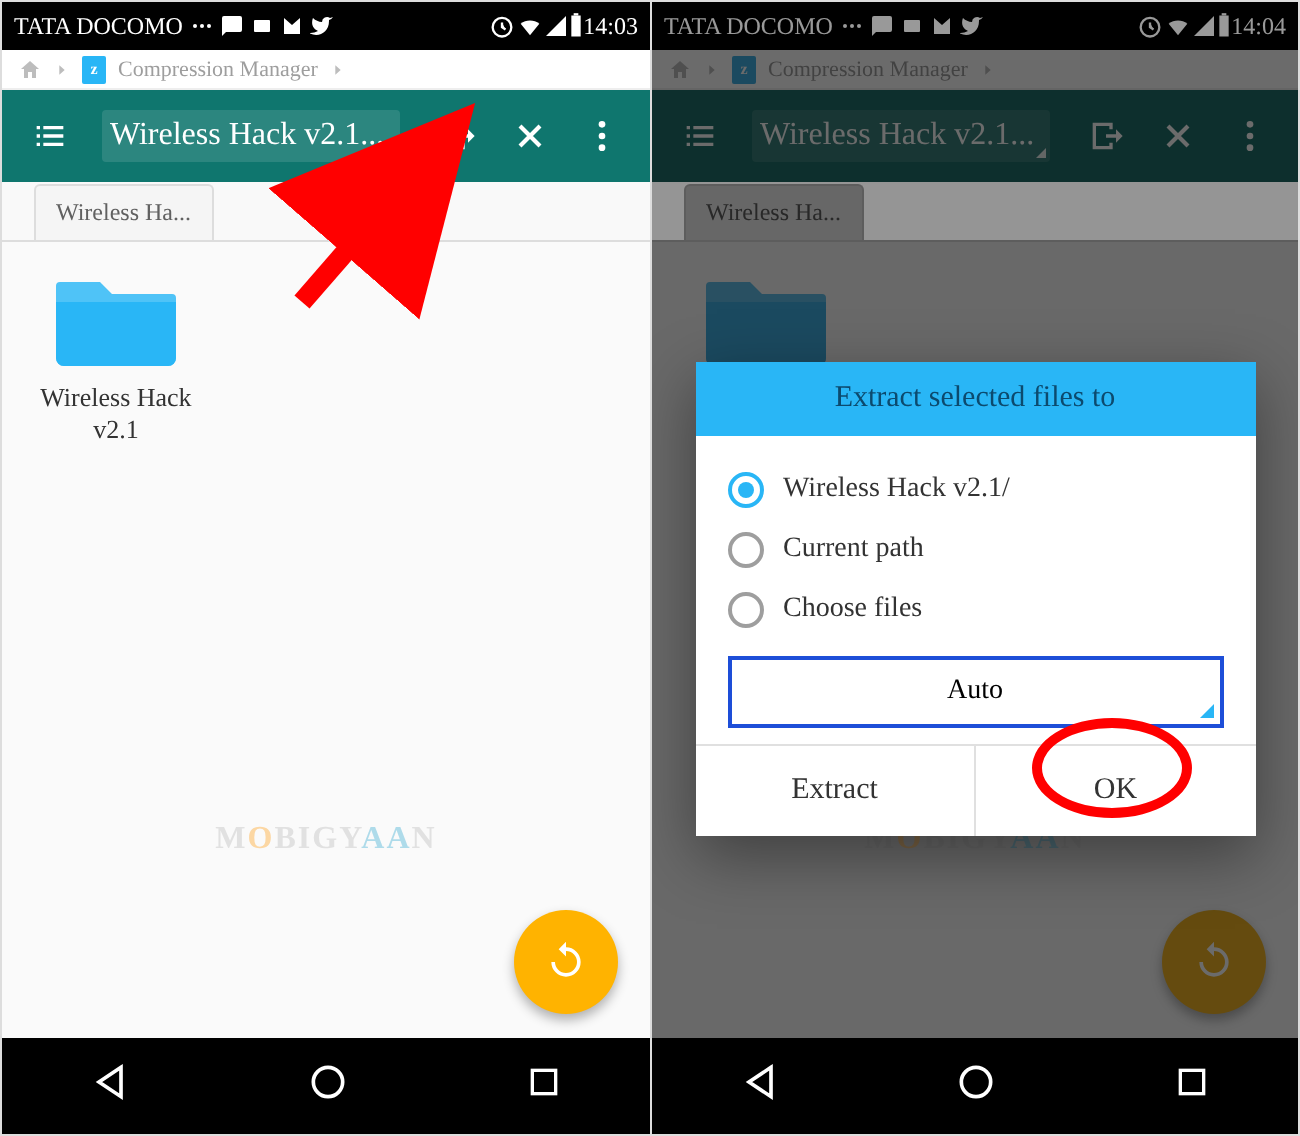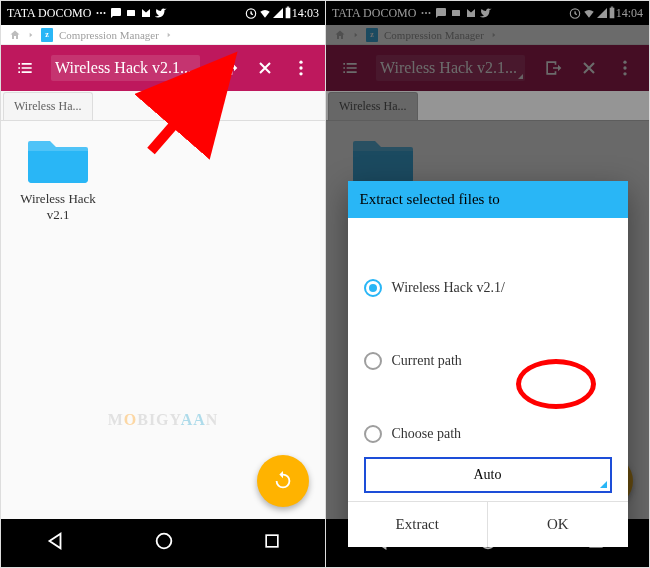--- a/index.html
+++ b/index.html
@@ -14,31 +14,31 @@
   .status-right { display: flex; align-items: center; gap: 0; }
   .status-icons { display: flex; gap: 3px; align-items: center; }
   .status-icons svg, .status-right svg { fill: #fff; }
 
   
   .breadcrumb-bar { height: 20px; background: #fff; display: flex; align-items: center; gap: 6px; padding: 0 8px; font-size: 11px; color: #9e9e9e; border-bottom: 1px solid #eee; }
   .breadcrumb-bar svg { fill: #bdbdbd; }
   .bc-zip { display: inline-flex; align-items: center; justify-content: center; width: 12px; height: 14px; background: #29b6f6; color: #fff; font-size: 8px; font-weight: bold; border-radius: 1px; }
 
   
-  .toolbar { height: 46px; background: #be185d; display: flex; align-items: center; padding: 0 6px; gap: 8px; }
+  .toolbar { height: 46px; background: #0f766e; display: flex; align-items: center; padding: 0 6px; gap: 8px; }
   .toolbar-title { flex: 1; color: #fff; font-size: 16px; display: flex; align-items: center; gap: 4px; position: relative; }
   .title-wrap { background: rgba(255,255,255,0.12); border-radius: 2px; padding: 4px 8px 4px 4px; display: flex; align-items: center; gap: 6px; position: relative; }
   .title-wrap::after { content: ""; position: absolute; right: 2px; bottom: 2px; width: 0; height: 0; border-left: 5px solid transparent; border-bottom: 5px solid rgba(255,255,255,0.9); }
   .menu-icon, .action-icon { width: 36px; height: 36px; display: flex; align-items: center; justify-content: center; color: #fff; }
   .menu-icon svg, .action-icon svg { fill: #fff; }
   .toolbar-actions { display: flex; align-items: center; }
 
   
   .tabstrip { height: 30px; display: flex; align-items: flex-end; border-bottom: 1px solid #ddd; }
-  .tab { padding: 6px 10px; font-size: 12px; color: #616161; border: 1px solid #ddd; border-bottom: none; background: #f5f5f5; border-top-left-radius: 3px; border-top-right-radius: 3px; margin-left: 2px; }
+  .tab { padding: 6px 10px; font-size: 12px; color: #616161; border: 1px solid #ddd; border-bottom: none; background: #f5f5f5; border-top-left-radius: 3px; border-top-right-radius: 3px; margin-left: 16px; }
 
   
   .content { position: relative; height: calc(100% - 24px - 20px - 46px - 30px - 48px); background: #fafafa; padding: 12px; }
   .folder-item { width: 90px; text-align: center; font-size: 13px; color: #333; }
   .folder-icon { width: 64px; height: 52px; margin: 0 auto 6px; }
   .folder-icon svg { width: 100%; height: 100%; }
 
   
   .fab { position: absolute; right: 16px; bottom: 60px; width: 52px; height: 52px; border-radius: 50%; background: #ffb300; display: flex; align-items: center; justify-content: center; box-shadow: 0 3px 6px rgba(0,0,0,0.3); }
   .fab svg { fill: #fff; }
@@ -58,23 +58,23 @@
   
   .dim-overlay { position: absolute; inset: 0; background: rgba(0,0,0,0.4); }
   .phone.dimmed .breadcrumb-bar,
   .phone.dimmed .toolbar,
   .phone.dimmed .content,
   .phone.dimmed .tabstrip,
   .phone.dimmed .fab { filter: brightness(0.7) saturate(0.8); }
 
   
   .dialog { position: absolute; top: 180px; left: 50%; transform: translateX(-50%); width: 280px; background: #fff; box-shadow: 0 10px 30px rgba(0,0,0,0.4); z-index: 30; }
-  .dialog-title { background: #29b6f6; color: #000000; padding: 10px 12px; font-size: 15px; }
+  .dialog-title { background: #29b6f6; color: #0c4a6e; padding: 10px 12px; font-size: 15px; text-align: center; }
   .dialog-body { padding: 12px 16px 8px; }
-  .radio-row { display: flex; align-items: center; gap: 10px; padding: 6px 0; font-size: 14px; color: #333; margin-top: 43px; }
+  .radio-row { display: flex; align-items: center; gap: 10px; padding: 6px 0; font-size: 14px; color: #333; }
   .radio { width: 18px; height: 18px; border: 2px solid #9e9e9e; border-radius: 50%; display: inline-flex; align-items: center; justify-content: center; }
   .radio.checked { border-color: #29b6f6; }
   .radio.checked::after { content: ""; width: 8px; height: 8px; background: #29b6f6; border-radius: 50%; }
   .auto-field { margin-top: 8px; border: 2px solid #1d4ed8; padding: 8px; text-align: center; font-size: 14px; position: relative; }
   .auto-field::after { content: ""; position: absolute; right: 3px; bottom: 3px; width: 0; height: 0; border-left: 7px solid transparent; border-bottom: 7px solid #29b6f6; }
   .dialog-actions { display: flex; border-top: 1px solid #e0e0e0; }
   .dialog-btn { flex: 1; padding: 14px 0; text-align: center; font-size: 15px; color: #333; background: #fff; }
   .dialog-btn + .dialog-btn { border-left: 1px solid #e0e0e0; }
 
   
@@ -356,21 +356,21 @@
         <div class="radio-row">
           <span class="radio checked"></span>
           <span>Wireless Hack v2.1/</span>
         </div>
         <div class="radio-row">
           <span class="radio"></span>
           <span>Current path</span>
         </div>
         <div class="radio-row">
           <span class="radio"></span>
-          <span>Choose path</span>
+          <span>Choose files</span>
         </div>
         <div class="auto-field">
           <span>Auto</span>
         </div>
       </div>
       <div class="dialog-actions">
         <div class="dialog-btn">
           <span>Extract</span>
         </div>
         <div class="dialog-btn">

